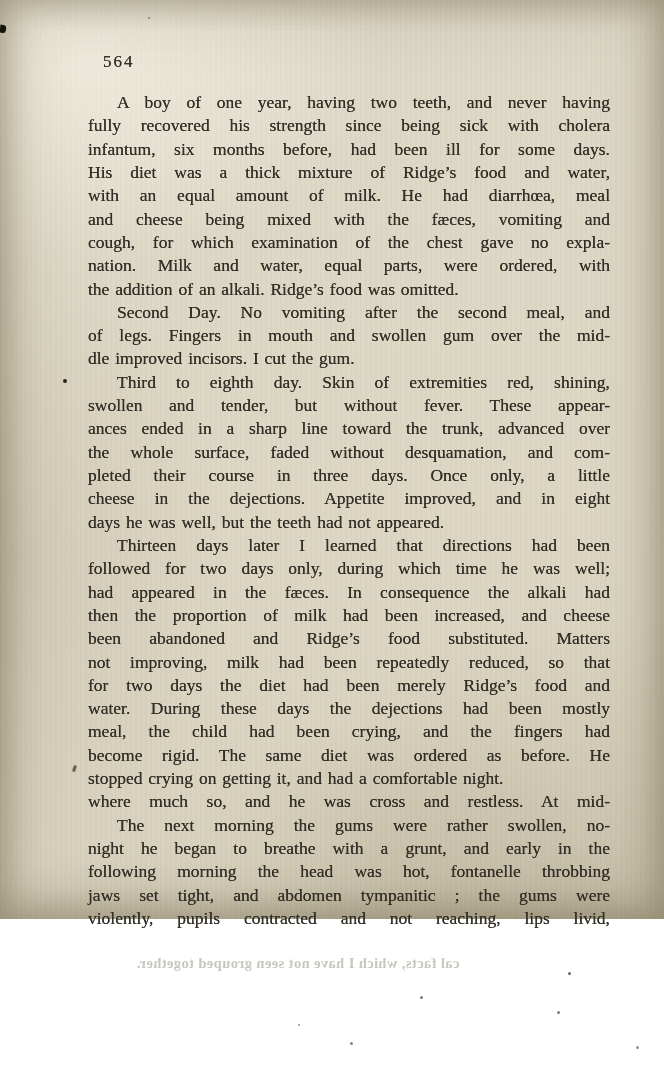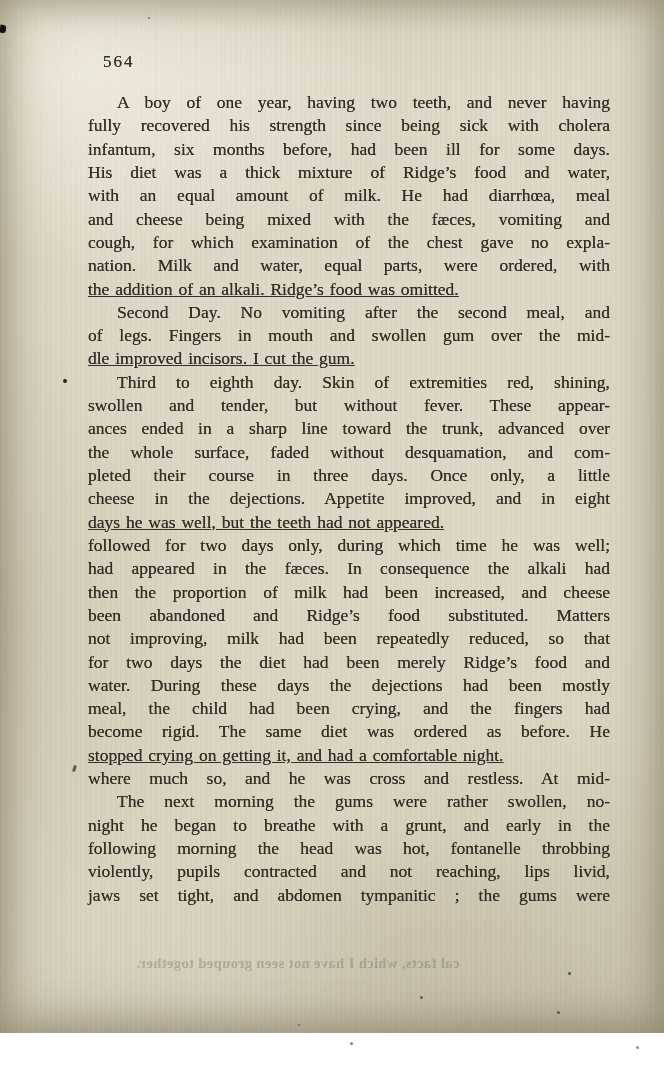--- a/index.html
+++ b/index.html
@@ -6,21 +6,21 @@
     margin: 0;
     padding: 0;
     width: 664px;
     height: 1065px;
     overflow: hidden;
     font-family: "Liberation Serif", "DejaVu Serif", serif;
   }
   .page {
     position: relative;
     width: 664px;
-    height: 1033px;
+    height: 919px;
     background:
       radial-gradient(ellipse 420px 300px at 14% 6%, rgba(255,252,240,0.5), rgba(255,252,240,0) 70%),
       radial-gradient(ellipse 500px 420px at 88% 96%, rgba(118,104,70,0.14), rgba(118,104,70,0) 65%),
       radial-gradient(ellipse 360px 500px at 2% 60%, rgba(120,108,76,0.10), rgba(120,108,76,0) 60%),
       radial-gradient(ellipse 300px 180px at 60% 92%, rgba(126,112,80,0.10), rgba(126,112,80,0) 70%),
       repeating-linear-gradient(90deg, rgba(110,100,70,0.025) 0 2px, rgba(255,255,245,0.02) 2px 5px),
       linear-gradient(176deg, var(--paper) 0%, #dcd6c3 55%, #d6d0bc 100%);
     box-shadow:
       inset 0 0 70px rgba(96,84,55,0.25),
       inset 0 -16px 42px rgba(96,84,55,0.20),
@@ -65,21 +65,21 @@
     text-shadow: 0 0 0.6px rgba(46,42,34,0.85);
   }
   .line {
     height: 23.32px;
     line-height: 23.32px;
     text-align: justify;
     text-align-last: justify;
     white-space: nowrap;
   }
   .line.indent { padding-left: 29px; font-family: Liberation Serif, serif; }
-  .line.end { text-align-last: left; white-space: normal; text-decoration: underline; }
+  .line.end { text-align-last: left; white-space: normal; }
   .bleed {
     position: absolute;
     left: 92px;
     top: 955px;
     width: 412px;
     transform: scaleX(-1);
     font-size: 14.5px;
     font-weight: bold;
     letter-spacing: 0.4px;
     color: rgba(112,116,94,0.40);
@@ -135,36 +135,37 @@
       <div class="line indent">Second Day.  No vomiting after the second meal, and</div>
       <div class="line">of legs.  Fingers in mouth and swollen gum over the mid-</div>
       <div class="line end">dle improved incisors.  I cut the gum.</div>
       <div class="line indent">Third to eighth day.  Skin of extremities red, shining,</div>
       <div class="line">swollen and tender, but without fever.  These appear-</div>
       <div class="line">ances ended in a sharp line toward the trunk, advanced over</div>
       <div class="line">the whole surface, faded without desquamation, and com-</div>
       <div class="line">pleted their course in three days.  Once only, a little</div>
       <div class="line">cheese in the dejections.  Appetite improved, and in eight</div>
       <div class="line end">days he was well, but the teeth had not appeared.</div>
+      <div class="line indent">Thirteen days later I learned that directions had been</div>
       <div class="line">followed for two days only, during which time he was well;</div>
       <div class="line">had appeared in the fæces.  In consequence the alkali had</div>
       <div class="line">then the proportion of milk had been increased, and cheese</div>
       <div class="line">been abandoned and Ridge’s food substituted.  Matters</div>
       <div class="line">not improving, milk had been repeatedly reduced, so that</div>
       <div class="line">for two days the diet had been merely Ridge’s food and</div>
       <div class="line">water.  During these days the dejections had been mostly</div>
       <div class="line">meal, the child had been crying, and the fingers had</div>
       <div class="line">become rigid.  The same diet was ordered as before.  He</div>
       <div class="line end">stopped crying on getting it, and had a comfortable night.</div>
       <div class="line">where much so, and he was cross and restless.  At mid-</div>
       <div class="line indent">The next morning the gums were rather swollen, no-</div>
       <div class="line">night he began to breathe with a grunt, and early in the</div>
       <div class="line">following morning the head was hot, fontanelle throbbing</div>
+      <div class="line">jaws set tight, and abdomen tympanitic ; the gums were</div>
       <div class="line">violently, pupils contracted and not reaching, lips livid,</div>
-      <div class="line">jaws set tight, and abdomen tympanitic ; the gums were</div>
     </div>
 
   <div class="bleed">cal facts, which I have not seen grouped together.</div>
 
   <span class="edge-tick"></span>
   <span class="comma-mark"></span>
   <span class="speck" style="left:63px;top:379px;width:4px;height:4px;"></span>
   <span class="speck" style="left:568px;top:972px;width:3px;height:3px;opacity:.7;"></span>
   <span class="speck" style="left:420px;top:996px;width:3px;height:3px;opacity:.6;"></span>
   <span class="speck" style="left:557px;top:1011px;width:3px;height:3px;opacity:.6;"></span>

